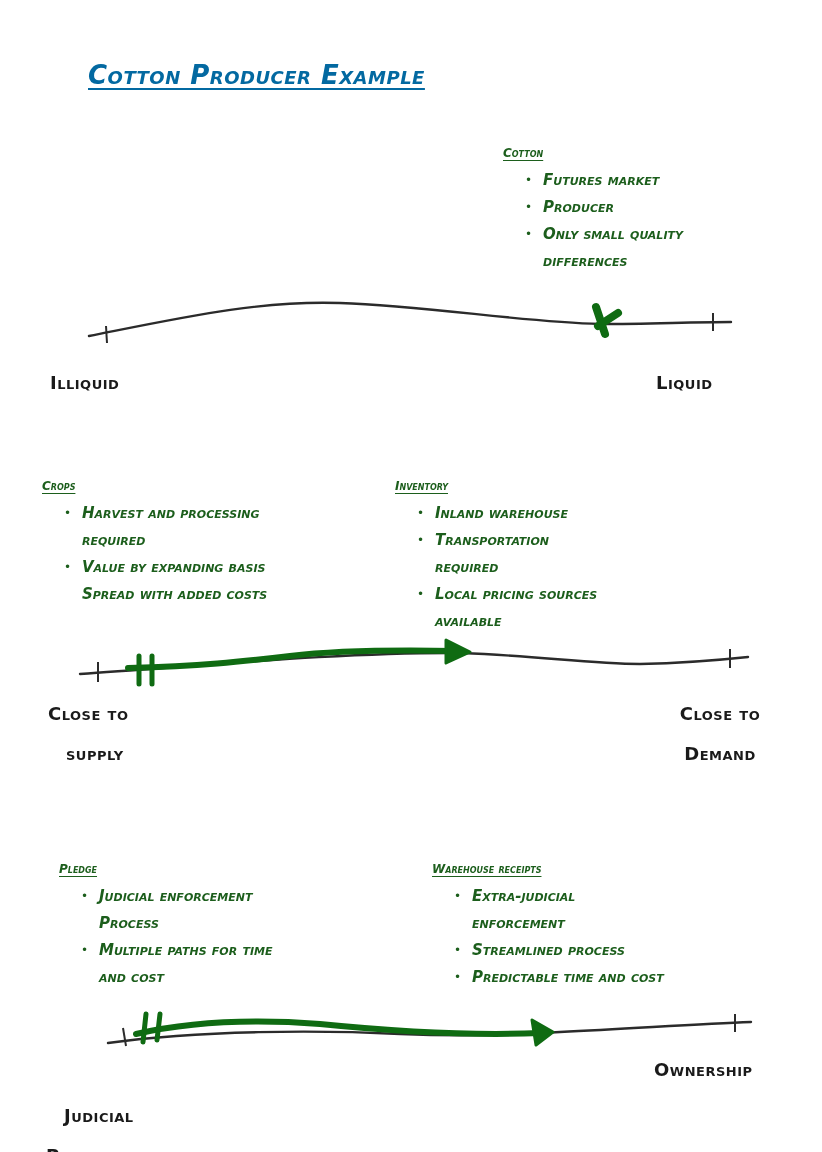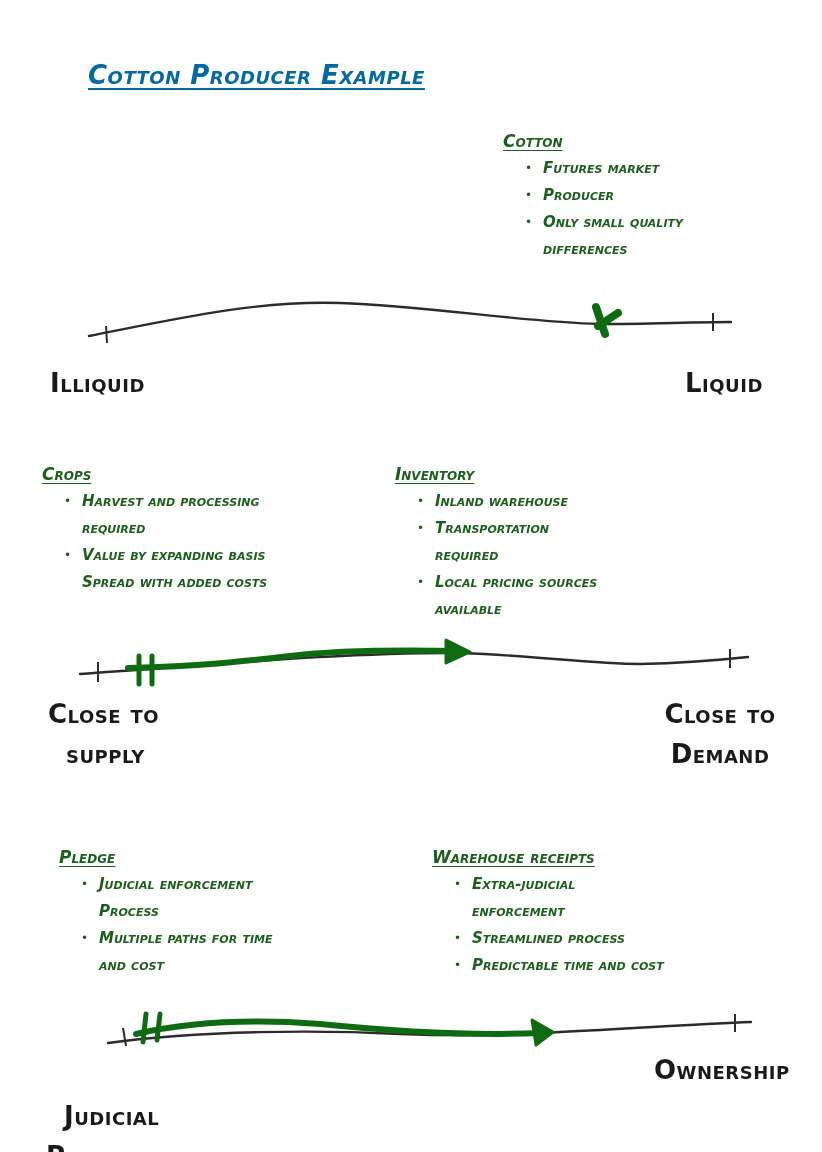--- a/index.html
+++ b/index.html
@@ -34,21 +34,22 @@
       font-family: "DejaVu Sans", sans-serif;
       font-weight: bold;
       font-style: italic;
       font-variant: small-caps;
       font-size: 15px;
       line-height: 27px;
     }
     .note .heading {
       text-decoration: underline;
       text-underline-offset: 3px;
-      font-size: 17px;
+      font-size: 12px;
+      margin-top: 12px;
     }
     .note ul {
       list-style: none;
       margin: 0;
       padding: 0 0 0 22px;
     }
     .note li {
       position: relative;
       padding-left: 18px;
     }
@@ -60,21 +61,21 @@
       font-style: normal;
       font-weight: normal;
       font-size: 12px;
     }
     .label {
       position: absolute;
       color: #1a1a1a;
       font-family: "DejaVu Sans", sans-serif;
       font-weight: bold;
       font-variant: small-caps;
-      font-size: 26px;
+      font-size: 18px;
       line-height: 40px;
       letter-spacing: 0.5px;
     }
     .label span { display: block; }
     svg.diagram {
       position: absolute;
       left: 0;
       top: 0;
     }
   </style>
@@ -88,21 +89,21 @@
   <ul>
     <li>Futures market</li>
     <li>Producer</li>
     <li style="width:190px;">Only small quality differences</li>
   </ul>
 </div>
 
 <div class="label" style="left:50px; top:363px;">
   <span>Illiquid</span>
 </div>
-<div class="label" style="left:656px; top:363px;margin-left:29px;">
+<div class="label" style="left:656px; top:363px;">
   <span>Liquid</span>
 </div>
 
 <div class="note" style="left:42px; top:461px; width:250px;">
   <div class="heading">Crops</div>
   <ul>
     <li style="width:190px;">Harvest and processing required</li>
     <li style="width:190px;">Value by expanding basis Spread with added costs</li>
   </ul>
 </div>

